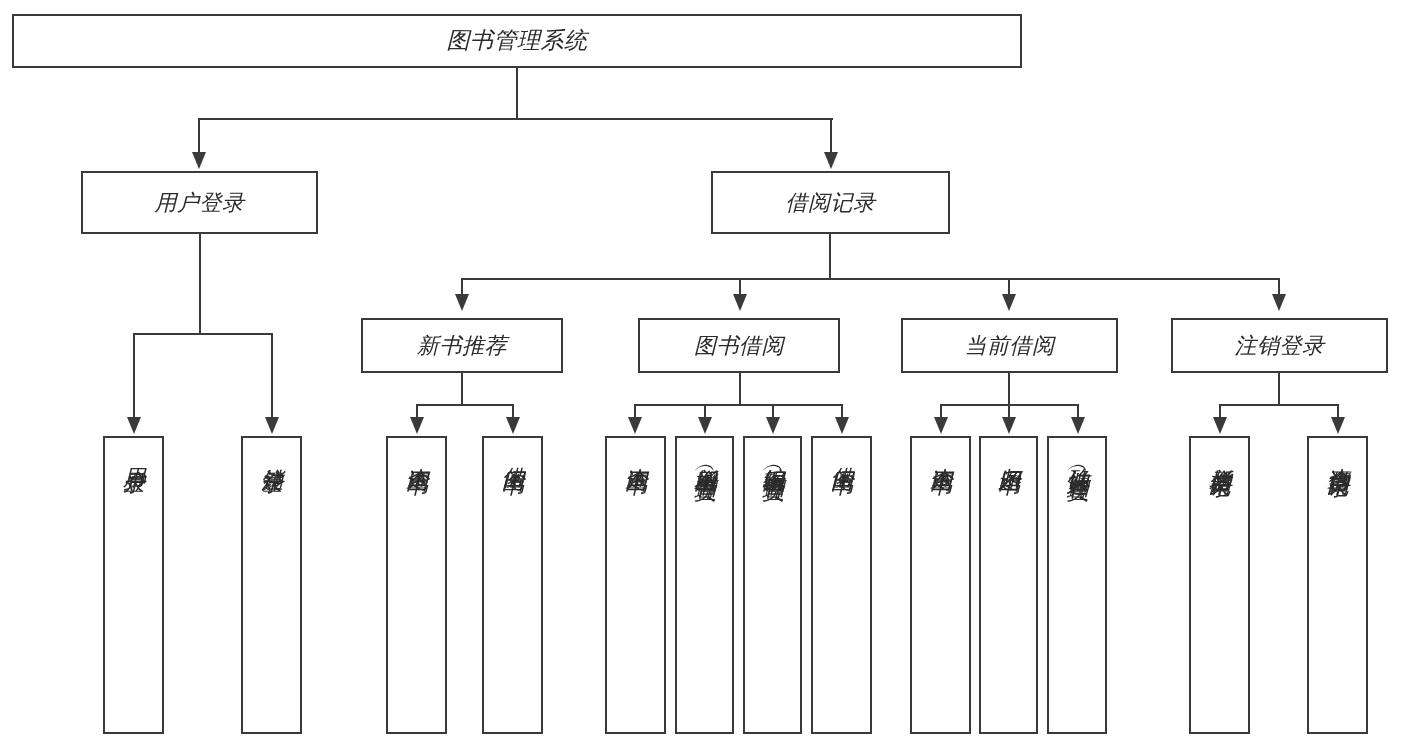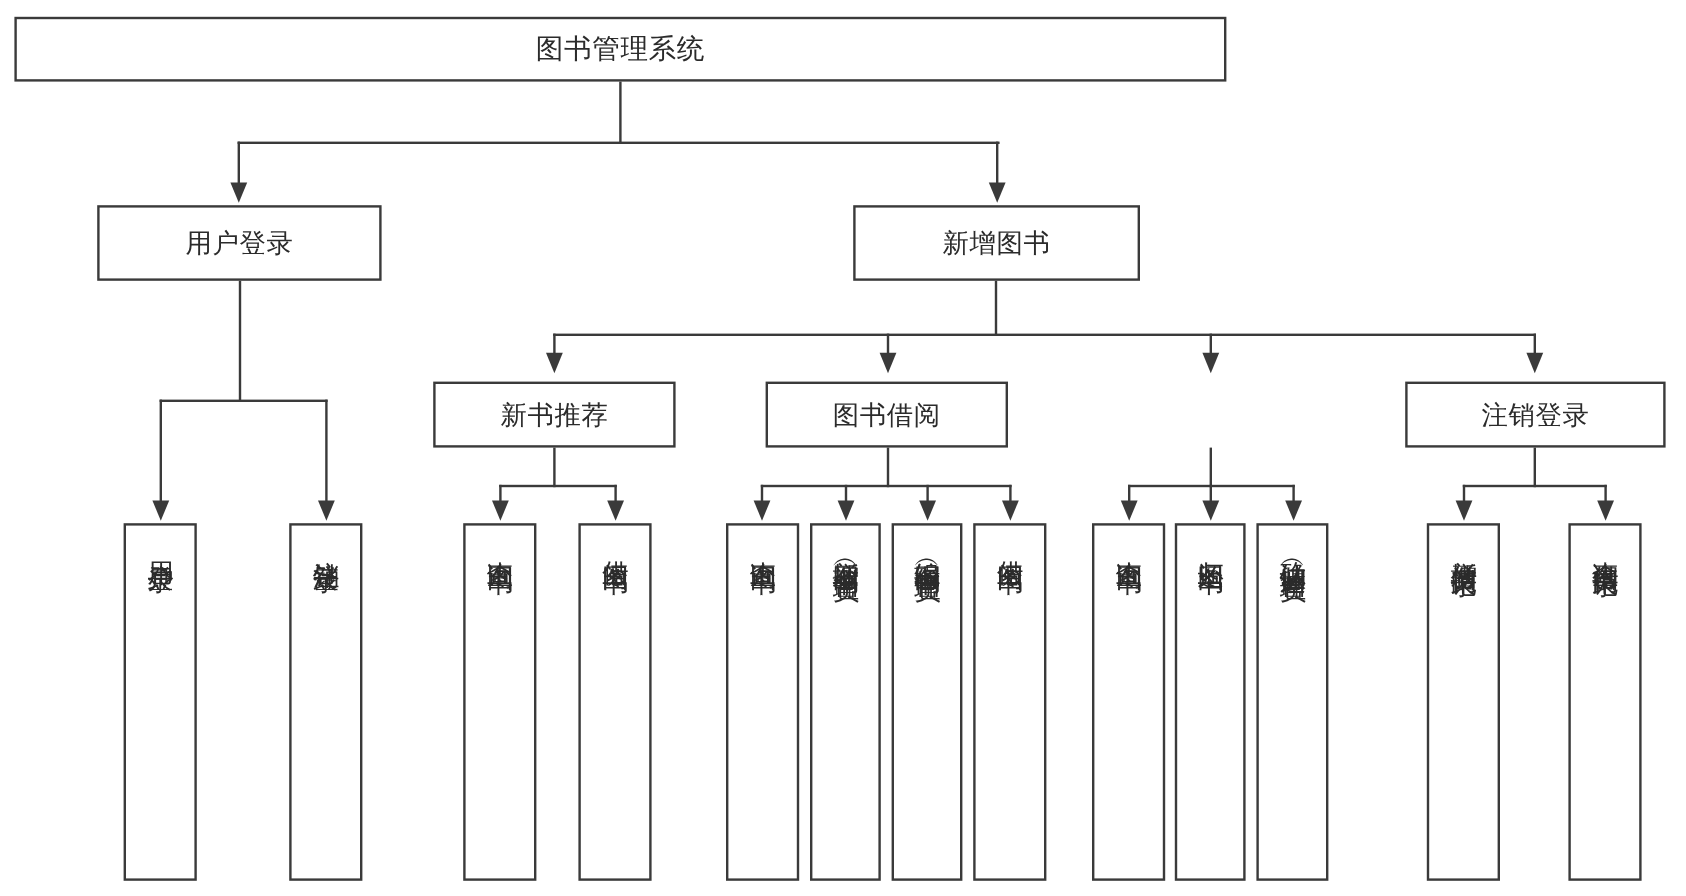--- a/index.html
+++ b/index.html
@@ -21,20 +21,21 @@
   
   .node {
     position: absolute;
     box-sizing: border-box;
     background: #ffffff;
     border: 2px solid #3a3a3a;
     display: flex;
     align-items: center;
     justify-content: center;
     color: #2b2b2b;
+    font-style: italic;
   }
   .node .label {
     display: block;
     text-align: center;
     line-height: 1.18;
     letter-spacing: 0.5px;
   }
   .node.horiz .label {
     writing-mode: horizontal-tb;
     font-size: 22px;
@@ -93,21 +94,21 @@
   <div class="conn hline" style="left:198px; top:118px; width:635px; height:2px;"></div>
   <div class="conn vline" style="left:198px; top:118px; width:2px; height:36px;"></div>
   <div class="arrow" style="left:192px; top:152px;"></div>
   <div class="conn vline" style="left:830px; top:118px; width:2px; height:36px;"></div>
   <div class="arrow" style="left:824px; top:152px;"></div>
 
   <div class="node horiz" style="left:81px; top:171px; width:237px; height:63px;">
     <span class="label">用户登录</span>
   </div>
   <div class="node horiz" style="left:711px; top:171px; width:239px; height:63px;">
-    <span class="label">新增图书</span>
+    <span class="label">借阅记录</span>
   </div>
 
   <div class="conn vline" style="left:199px; top:234px; width:2px; height:100px;"></div>
   <div class="conn hline" style="left:133px; top:333px; width:140px; height:2px;"></div>
   <div class="conn vline" style="left:133px; top:333px; width:2px; height:85px;"></div>
   <div class="arrow" style="left:127px; top:417px;"></div>
   <div class="conn vline" style="left:271px; top:333px; width:2px; height:85px;"></div>
   <div class="arrow" style="left:265px; top:417px;"></div>
 
   <div class="conn vline" style="left:829px; top:234px; width:2px; height:45px;"></div>
@@ -120,20 +121,23 @@
   <div class="arrow" style="left:1002px; top:294px;"></div>
   <div class="conn vline" style="left:1278px; top:278px; width:2px; height:18px;"></div>
   <div class="arrow" style="left:1272px; top:294px;"></div>
 
   <div class="node horiz" style="left:638px; top:318px; width:202px; height:55px;">
     <span class="label">图书借阅</span>
   </div>
   <div class="node horiz" style="left:361px; top:318px; width:202px; height:55px;">
     <span class="label">新书推荐</span>
   </div>
+  <div class="node horiz" style="left:901px; top:318px; width:217px; height:55px;">
+    <span class="label">当前借阅</span>
+  </div>
   <div class="node horiz" style="left:1171px; top:318px; width:217px; height:55px;">
     <span class="label">注销登录</span>
   </div>
 
   <div class="conn vline" style="left:461px; top:373px; width:2px; height:33px;"></div>
   <div class="conn hline" style="left:416px; top:404px; width:98px; height:2px;"></div>
   <div class="conn vline" style="left:416px; top:404px; width:2px; height:14px;"></div>
   <div class="arrow" style="left:410px; top:417px;"></div>
   <div class="conn vline" style="left:512px; top:404px; width:2px; height:14px;"></div>
   <div class="arrow" style="left:506px; top:417px;"></div>

